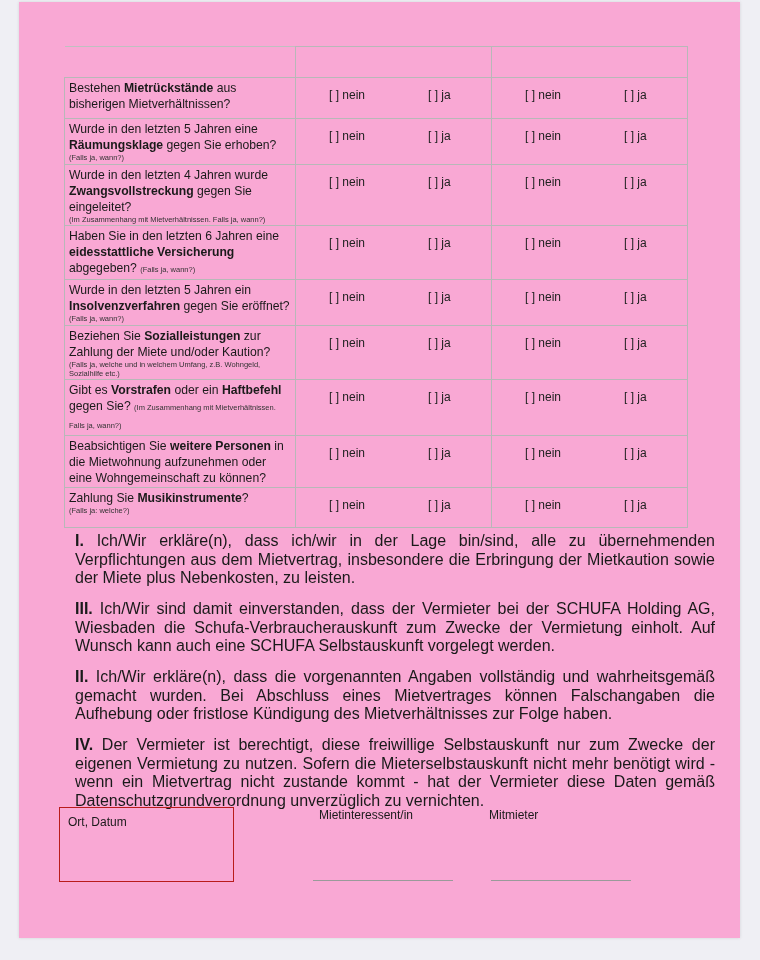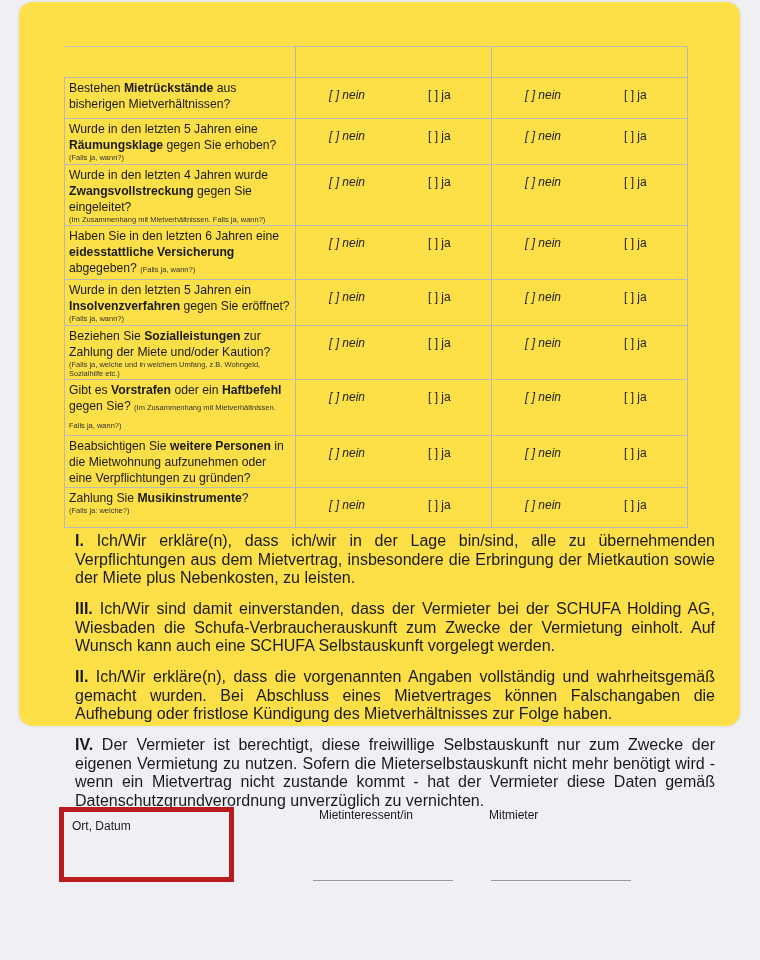--- a/index.html
+++ b/index.html
@@ -8,24 +8,23 @@
       background: #efeff4;
       font-family: "Liberation Sans", sans-serif;
       color: #1a1a1a;
       position: relative;
     }
     .page {
       position: absolute;
       left: 19px;
       top: 2px;
       width: 721px;
-      height: 724px;
-      background: #fde047;
+      height: 936px;
+      background: #f9a8d4;
       box-shadow: 0 0 3px rgba(0,0,0,0.12);
-      border-radius: 14px;
     }
     .qtable {
       position: absolute;
       left: 45px;
       top: 44px;
       width: 624px;
       border-collapse: collapse;
       table-layout: fixed;
     }
     .qtable td {
@@ -42,40 +41,40 @@
     .note { font-size: 7.5px; line-height: 9px; color: #333; display: block; }
     .note-inline { font-size: 7.5px; color: #333; }
     .answers { position: relative; height: 100%; }
     .opt {
       position: absolute;
       top: 9px;
       font-size: 12px;
       color: #222;
       white-space: nowrap;
     }
-    .opt.nein { left: 33px; font-style: italic; }
+    .opt.nein { left: 33px; }
     .opt.ja { left: 132px; }
     .paras {
       position: absolute;
       left: 56px;
       top: 530px;
       width: 640px;
       font-size: 16px;
       line-height: 18.5px;
       color: #1a1a1a;
     }
     .paras p { text-align: justify; margin-bottom: 12.5px; }
     .paras b { font-weight: bold; }
     .sig-box {
       position: absolute;
       left: 40px;
       top: 805px;
       width: 175px;
       height: 75px;
-      border: 5px solid #b91c1c;
+      border: 1px solid #b91c1c;
       padding: 7px 8px;
       font-size: 12px;
     }
     .sig-label {
       position: absolute;
       top: 806px;
       font-size: 12px;
     }
     .sig-line {
       position: absolute;
@@ -223,21 +222,21 @@
       <td class="acol">
             <div class="answers">
         <span class="opt nein">[ ] nein</span>
         <span class="opt ja">[ ] ja</span>
       </div>
           </td>
     </tr>
 
     <tr style="height:49px">
       <td class="qcol">
-        <span class="qtext"><span>Beabsichtigen Sie </span><b>weitere Personen</b><span> in die Mietwohnung aufzunehmen oder eine Verpflichtungen zu gründen?</span></span>
+        <span class="qtext"><span>Beabsichtigen Sie </span><b>weitere Personen</b><span> in die Mietwohnung aufzunehmen oder eine Wohngemeinschaft zu können?</span></span>
       </td>
       <td class="acol">
             <div class="answers">
         <span class="opt nein">[ ] nein</span>
         <span class="opt ja">[ ] ja</span>
       </div>
           </td>
       <td class="acol">
             <div class="answers">
         <span class="opt nein">[ ] nein</span>

